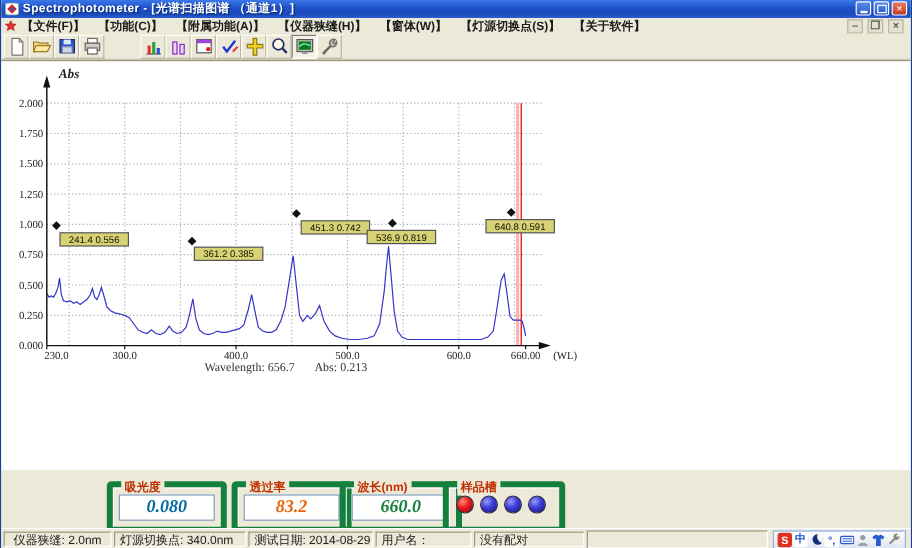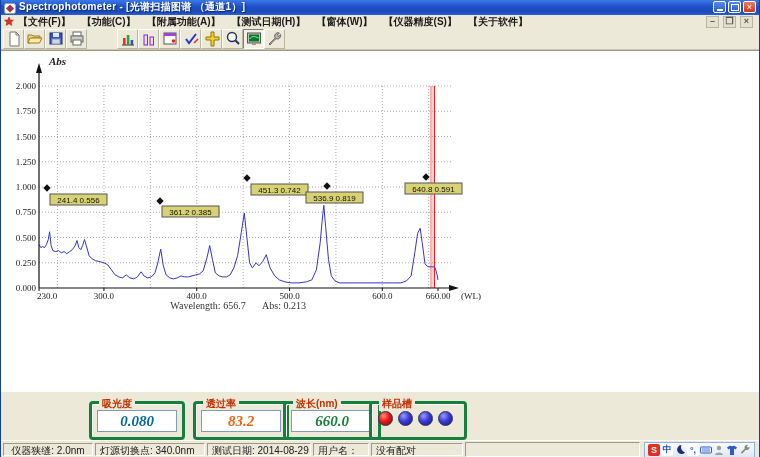--- a/index.html
+++ b/index.html
@@ -36,21 +36,21 @@
     background:#ece9d8;display:flex;align-items:center;justify-content:center;box-sizing:border-box;}
   .tbtn.gap{margin-left:9px;margin-top:44px;}
   .tbtn.pressed{border-color:#808080 #fff #fff #808080;background:#f3f1e6;}
   .tbtn svg{display:block;}
   .tbtn .txtico{font-weight:bold;font-size:10px;font-family:"Liberation Sans",sans-serif;}
   
   #workarea{position:absolute;left:0;top:50px;width:100%;height:342px;background:#fff;
     border-top:1px solid #9d9a84;box-sizing:border-box;}
   
   #readouts{position:absolute;left:0;top:392px;width:100%;height:48px;background:#ece9d8;}
-  .grp{position:absolute;top:9px;height:33px;border:3px solid #15803d;border-radius:4px;
+  .grp{position:absolute;top:9px;height:33px;border:5px solid #15803d;border-radius:4px;
     box-shadow:inset 1px 1px 0 #fff;}
   .grp-label{position:absolute;top:-7px;left:7px;background:#ece9d8;padding:0 3px;
     font-size:10px;font-weight:bold;color:#c03000;white-space:nowrap;}
   .grp-field{position:absolute;left:5px;right:5px;top:6px;height:20px;background:#fff;
     border:1px solid #7f9db9;font-family:"Liberation Serif",serif;font-style:italic;
     font-weight:bold;font-size:15px;text-align:center;line-height:20px;}
   #leds{position:absolute;left:6px;top:7px;display:flex;gap:5px;}
   .led{width:15px;height:15px;border-radius:50%;box-sizing:border-box;cursor:default;}
   
   #statusbar{position:absolute;left:0;top:440px;width:100%;height:17px;background:#ece9d8;
@@ -87,21 +87,21 @@
       <span class="xpbtn close">×</span>
     </span>
   </div>
 
   <div id="menubar">
     <span id="childicon">
       <svg width="10" height="10" viewBox="0 0 10 10">
           <path d="M5 0l1.3 3 3.2.2-2.4 2 .8 3.2L5 6.8 2.1 8.4l.8-3.2-2.4-2 3.2-.2z" fill="#e03030" stroke="#a01010" stroke-width=".5"></path>
         </svg>
     </span>
-    <span id="menuitems"><span class="menu-item">【文件(F)】</span><span class="menu-item">【功能(C)】</span><span class="menu-item">【附属功能(A)】</span><span class="menu-item">【测试日期(H)】</span><span class="menu-item">【窗体(W)】</span><span class="menu-item">【仪器精度(S)】</span><span class="menu-item">【关于软件】</span></span>
+    <span id="menuitems"><span class="menu-item">【文件(F)】</span><span class="menu-item">【功能(C)】</span><span class="menu-item">【附属功能(A)】</span><span class="menu-item">【仪器狭缝(H)】</span><span class="menu-item">【窗体(W)】</span><span class="menu-item">【灯源切换点(S)】</span><span class="menu-item">【关于软件】</span></span>
     <span id="mdi-controls">
       <span class="mdibtn">–</span>
       <span class="mdibtn">❐</span>
       <span class="mdibtn">×</span>
     </span>
   </div>
 
   <div id="toolbar">
       <div class="tbtn">
         <svg width="16" height="16" viewBox="0 0 16 16">
@@ -278,21 +278,21 @@
           <span class="led" style="background: radial-gradient(circle at 35% 30%, rgb(154, 154, 248) 0%, rgb(58, 58, 216) 45%, rgb(26, 26, 128) 95%); border: 1px solid rgb(48, 48, 74);"></span>
           <span class="led" style="background: radial-gradient(circle at 35% 30%, rgb(154, 154, 248) 0%, rgb(58, 58, 216) 45%, rgb(26, 26, 128) 95%); border: 1px solid rgb(48, 48, 74);"></span>
         </div>
     </div>
   </div>
 
   <div id="statusbar">
       <div class="sb-panel" style="width: 90px; text-align: center;">仪器狭缝: 2.0nm</div>
       <div class="sb-panel" style="width: 110px;">灯源切换点: 340.0nm</div>
       <div class="sb-panel" style="width: 104px;">测试日期: 2014-08-29</div>
-      <div class="sb-panel" style="width: 56px;">用户名：</div>
+      <div class="sb-panel" style="width: 80px;">用户名：</div>
       <div class="sb-panel" style="width: 92px;">没有配对</div>
       <div id="sb-fill"></div>
       <div id="tray">
         <span class="tray-ico" style="color: rgb(255, 255, 255); background: rgb(224, 48, 32);">S</span>
         <span class="tray-ico" style="color: rgb(26, 80, 200); background: rgb(255, 255, 255);">中</span>
         <span class="tray-ico">
           <svg width="12" height="12" viewBox="0 0 12 12">
             <path d="M7.5 1A4.5 4.5 0 1 0 11 8.5 5.5 5.5 0 0 1 7.5 1z" fill="#16307e"></path>
           </svg>
         </span>

